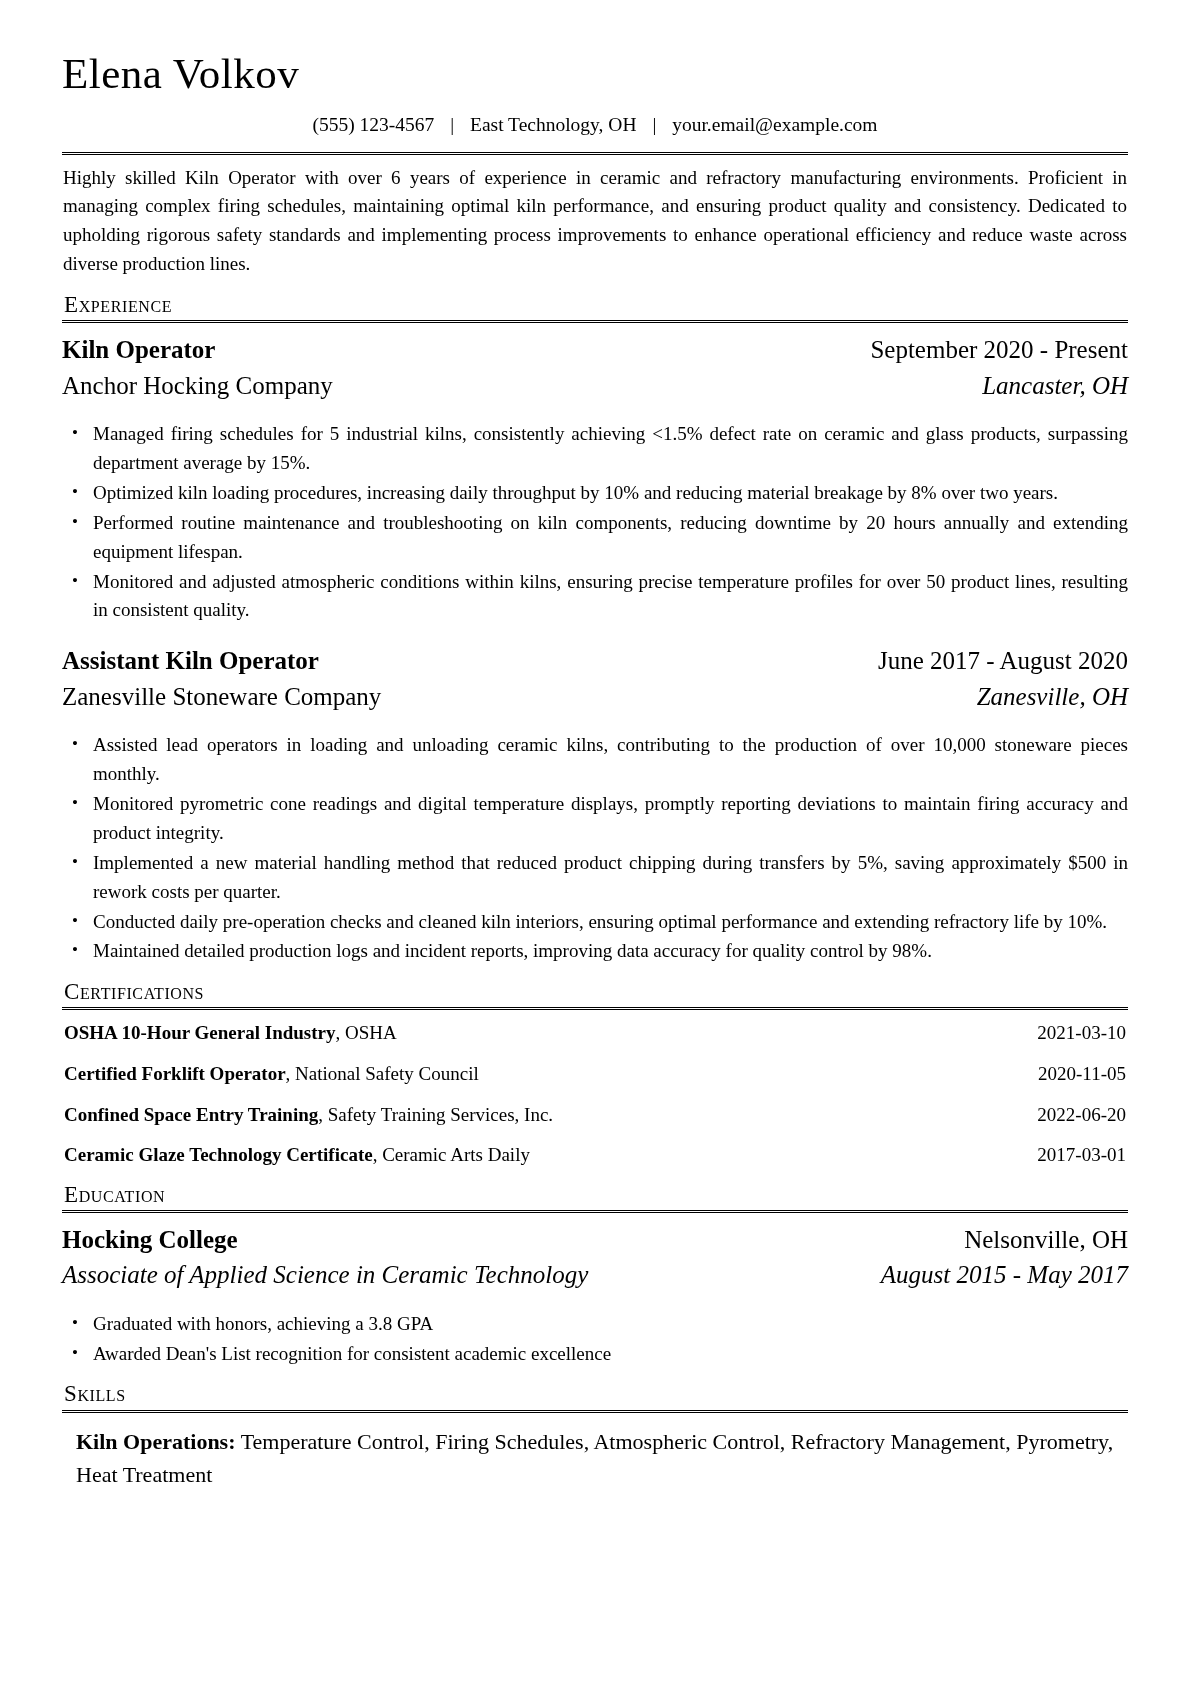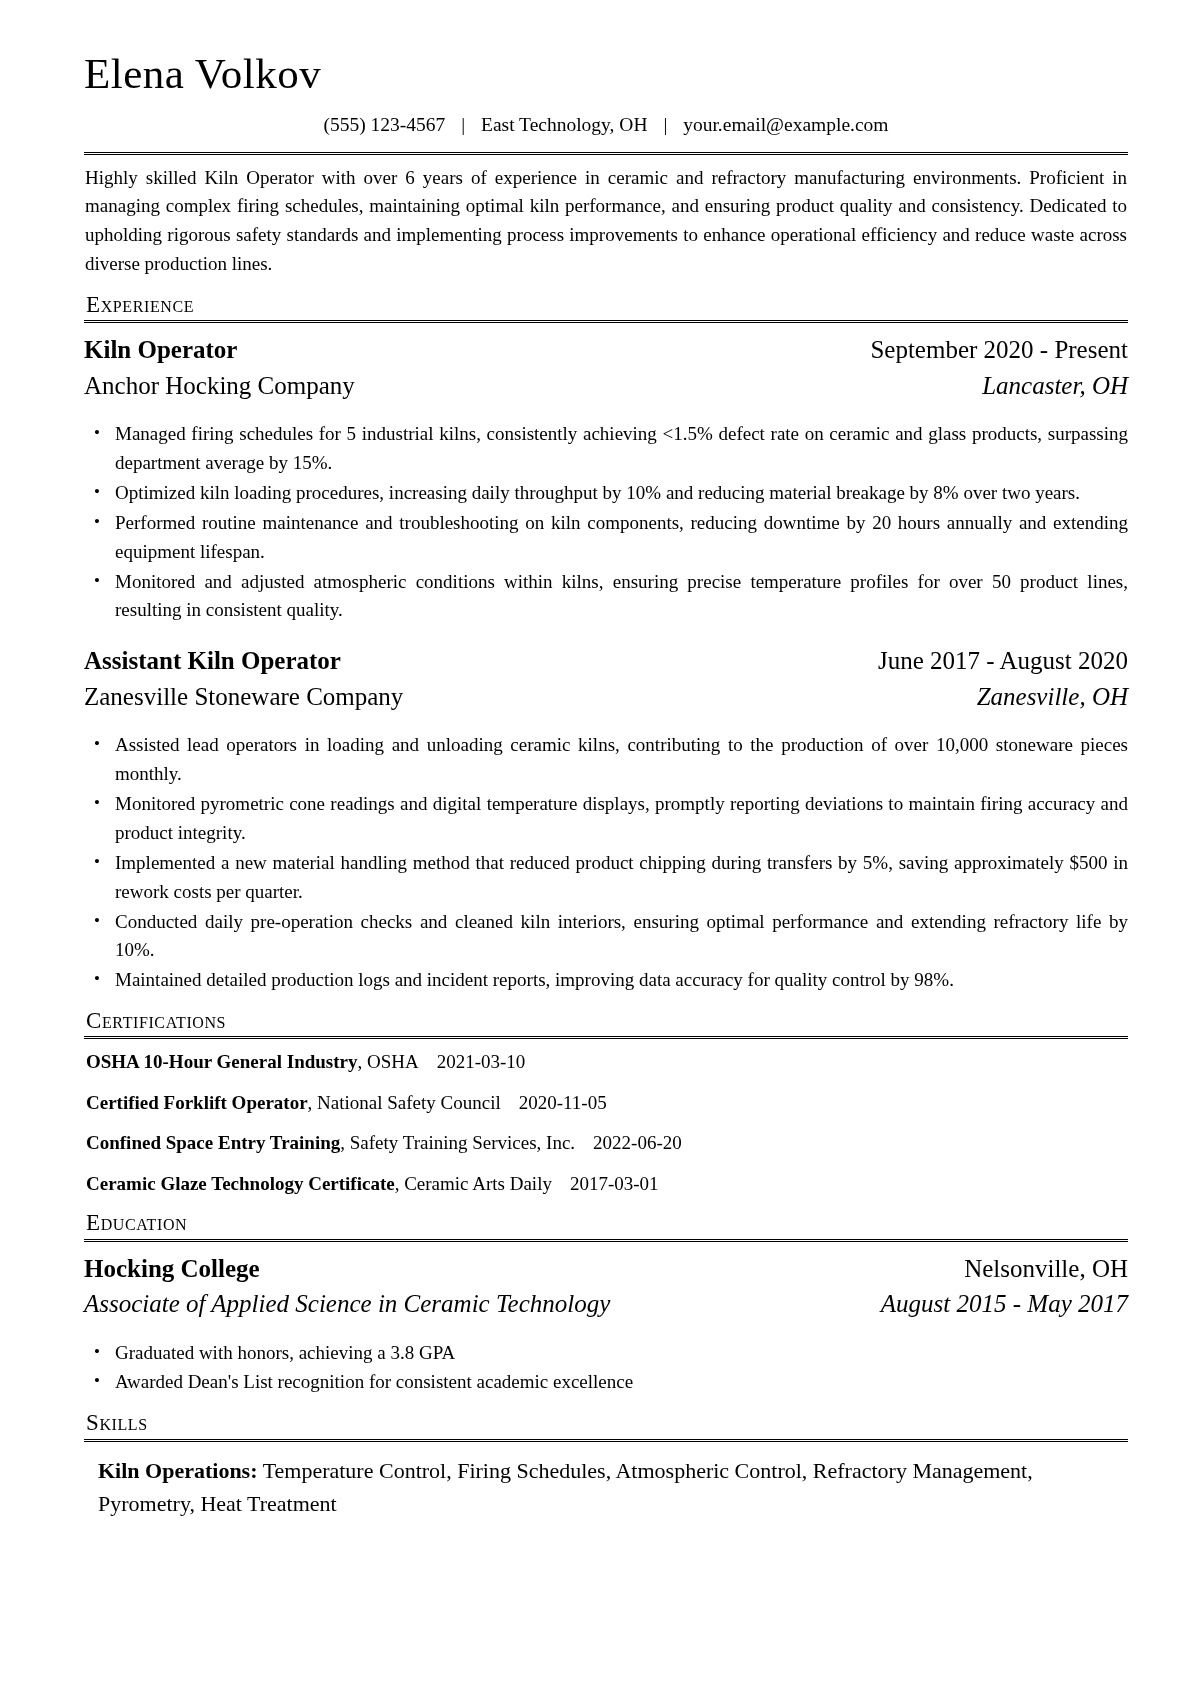--- a/index.html
+++ b/index.html
@@ -11,21 +11,21 @@
     width: 1190px;
     min-height: 1683px;
     font-family: "Liberation Serif", "DejaVu Serif", serif;
     color: #000000;
     -webkit-font-smoothing: antialiased;
   }
   .page {
     width: 1190px;
     min-height: 1683px;
     box-sizing: border-box;
-    padding: 44px 62px 40px 84px;
+    padding: 44px 62px 40px 62px;
     background: #ffffff;
   }
 
   
   .name {
     font-size: 43px;
     font-weight: 400;
     letter-spacing: 0.5px;
     line-height: 1.12;
     margin: 6px 0 14px 0;
@@ -124,20 +124,21 @@
     line-height: 1.6;
   }
   ul.bullets.tight li {
     text-align: left;
     hyphens: manual;
   }
 
   
   .cert-row {
     display: flex;
+    justify-content: space-between;
     align-items: baseline;
     font-size: 19px;
     line-height: 1.45;
     padding: 0 2px;
     margin-bottom: 13px;
   }
   .cert-row:last-child { margin-bottom: 2px; }
   .cert-left { text-align: left; }
   .cert-date { text-align: right; white-space: nowrap; padding-left: 18px; }
 

